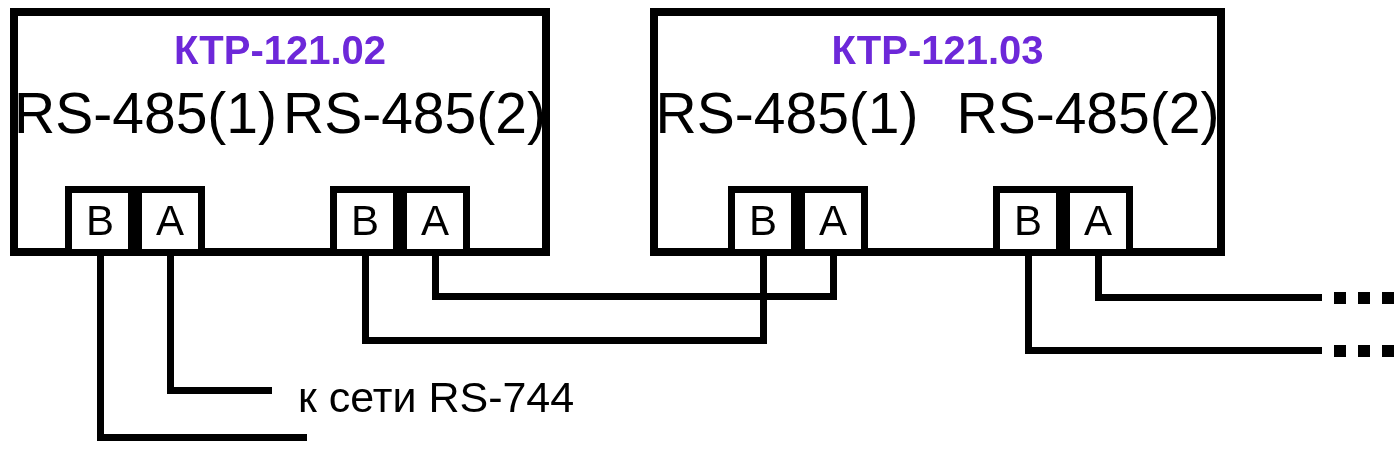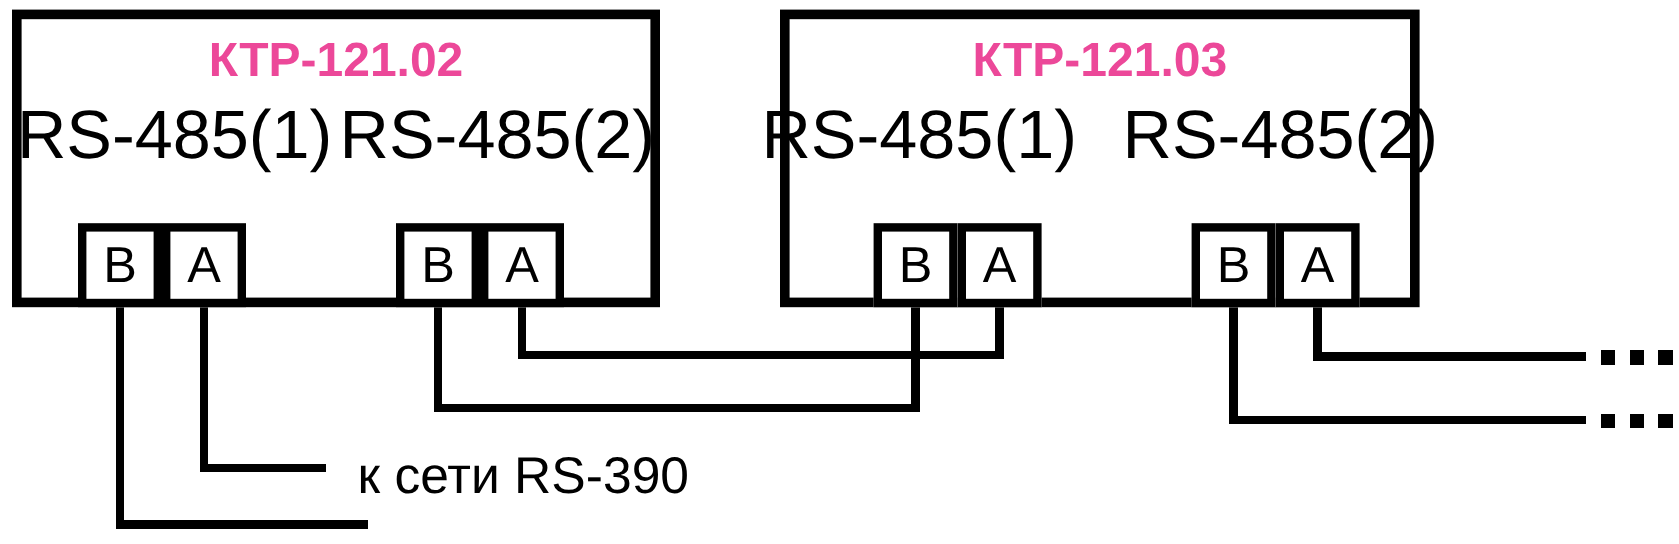--- a/index.html
+++ b/index.html
@@ -28,26 +28,26 @@
     border: 8px solid #000000;
     background: #ffffff;
     box-sizing: border-box;
     z-index: 1;
     display: flex;
     flex-direction: column;
     align-items: center;
     padding-top: 10px;
   }
   .device-left  { left: 10px;  width: 540px; }
-  .device-right { left: 650px; width: 533px; }
+  .device-right { left: 650px; width: 575px; }
   .device-title {
     font-size: 40px;
     line-height: 48px;
     font-weight: bold;
-    color: #ec4899;
+    color: #6d28d9;
     white-space: nowrap;
   }
   .port-labels {
     display: flex;
     margin-top: 14px;
     font-size: 57px;
     line-height: 50px;
     color: #000000;
     white-space: nowrap;
   }
@@ -133,15 +133,15 @@
 
   <div class="terminal" style="left:330px">В</div>
   <div class="terminal" style="left:400px">А</div>
 
   <div class="terminal" style="left:728px">В</div>
   <div class="terminal" style="left:798px">А</div>
 
   <div class="terminal" style="left:993px">В</div>
   <div class="terminal" style="left:1063px">А</div>
 
-  <div class="network-label">к сети RS-390</div>
+  <div class="network-label">к сети RS-744</div>
 
 </div>
 
 </body></html>

